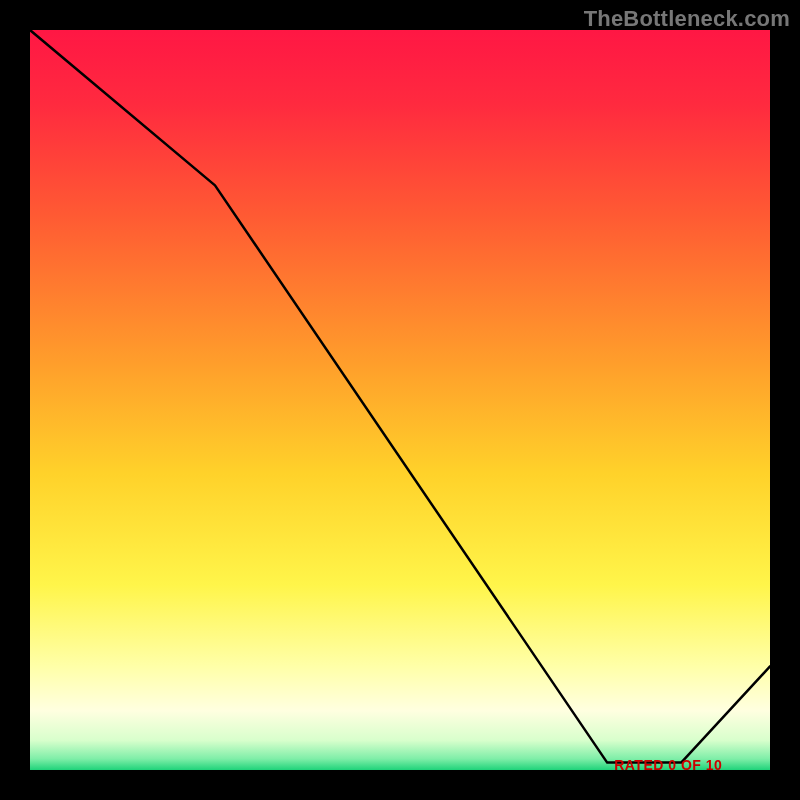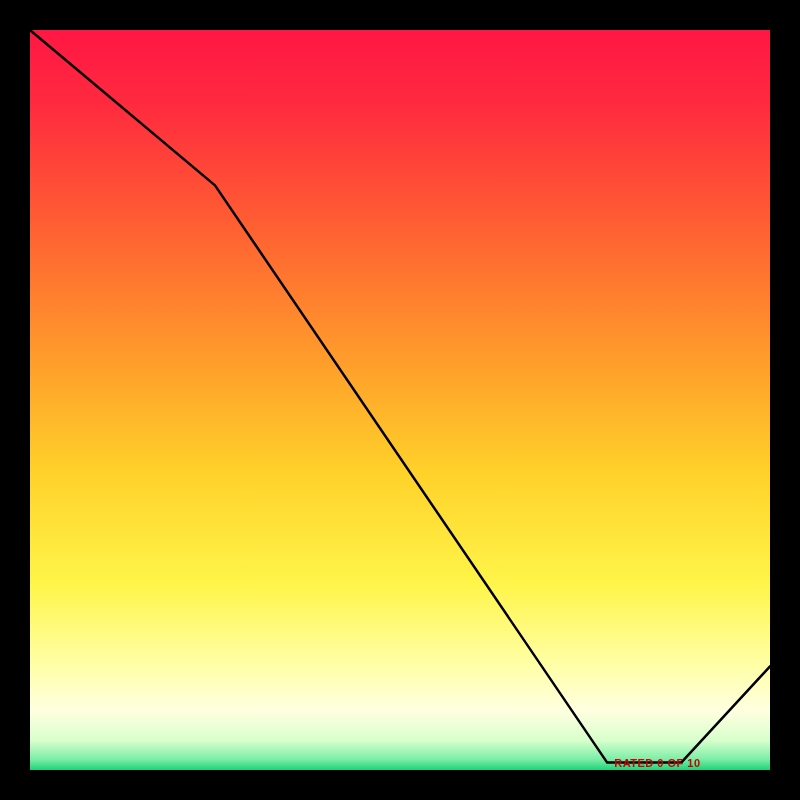--- a/index.html
+++ b/index.html
@@ -33,31 +33,32 @@
     top: 30px;
     width: 740px;
     height: 740px;
   }
   svg {
     display: block;
   }
   .overlay-label {
     position: absolute;
     color: #cc0000;
-    font-size: 11px;
+    font-size: 14px;
     font-weight: 700;
     letter-spacing: 0.5px;
     white-space: nowrap;
     user-select: none;
   }
 </style>
 </head>
 <body>
 
 <div class="frame">
+  <div class="watermark">TheBottleneck.com</div>
 
   <div class="plot-wrap">
     <svg id="chart-svg" width="740" height="740" viewBox="0 0 740 740">
       <defs>
         <linearGradient id="bg-grad" x1="0" y1="0" x2="0" y2="1">
             <stop offset="0.00%" stop-color="#ff1744"></stop>
             <stop offset="10.00%" stop-color="#ff2a3f"></stop>
             <stop offset="25.00%" stop-color="#ff5a33"></stop>
             <stop offset="45.00%" stop-color="#ff9e2b"></stop>
             <stop offset="60.00%" stop-color="#ffd22a"></stop>

